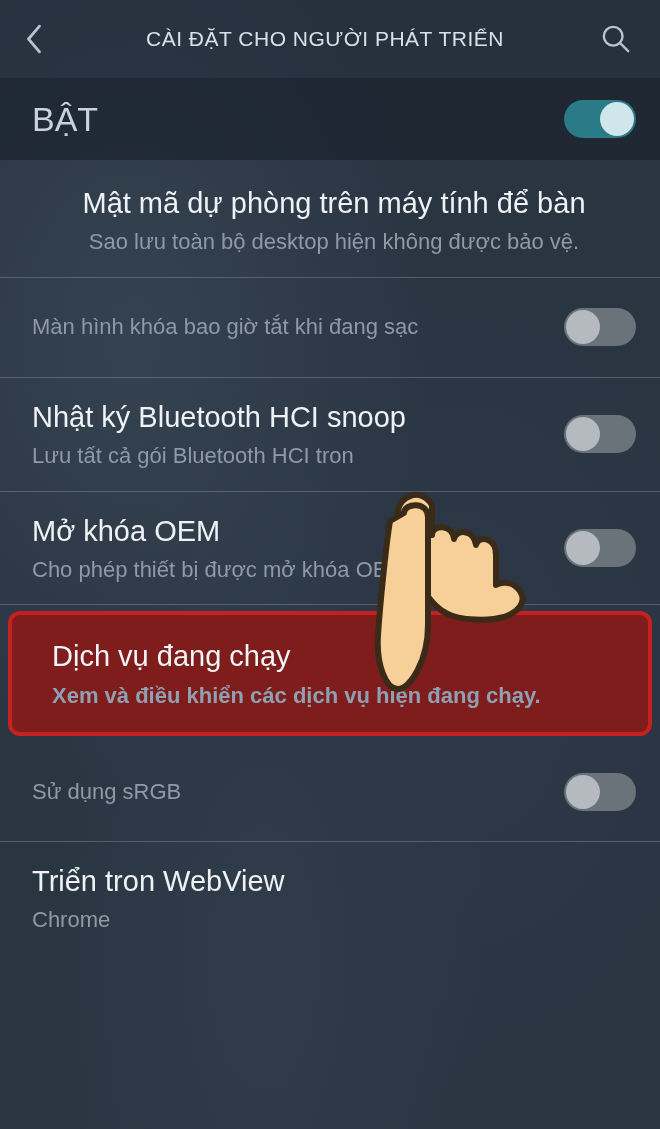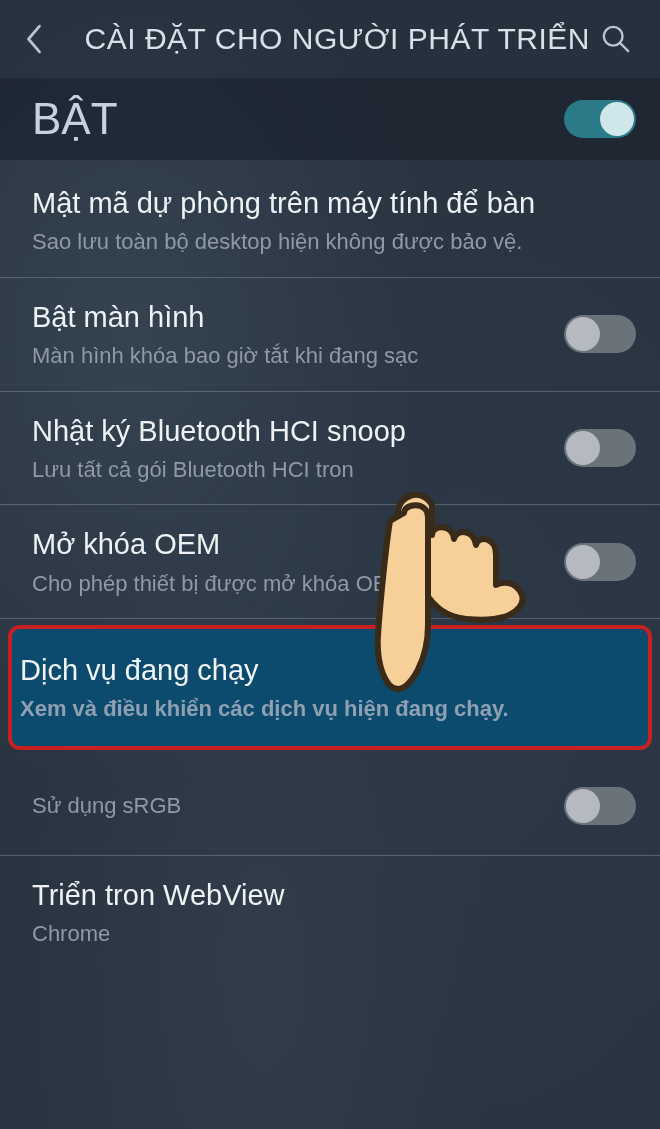--- a/index.html
+++ b/index.html
@@ -22,41 +22,41 @@
       background: rgba(30,40,52,.3);
     }
     .back-btn {
       width: 52px; height: 52px;
       display: flex; align-items: center; justify-content: center;
       color: #b8c4d0;
     }
     .back-btn svg { width: 22px; height: 34px; }
     .hdr-title {
       flex: 1;
-      text-align: right;
-      font-size: 30px;
+      text-align: center;
+      font-size: 21px;
       letter-spacing: .5px;
       color: #d8e0e8;
       white-space: nowrap;
     }
     .search-btn {
       width: 52px; height: 52px;
       display: flex; align-items: center; justify-content: center;
       color: #b8c4d0;
     }
     .search-btn svg { width: 30px; height: 30px; }
 
     .master-row {
       height: 82px;
       display: flex; align-items: center;
       padding: 0 24px 0 32px;
       background: rgba(20,28,38,.55);
     }
     .master-label {
-      font-size: 44px;
+      font-size: 34px;
       color: #c8d2dc;
       flex: 1;
     }
 
     .toggle {
       width: 72px; height: 38px;
       border-radius: 19px;
       position: relative;
       flex-shrink: 0;
     }
@@ -72,39 +72,39 @@
 
     .list { padding-top: 4px; }
     .item {
       padding: 20px 24px 20px 32px;
       display: flex;
       align-items: center;
       gap: 16px;
       border-bottom: 1px solid rgba(160,172,184,.35);
       min-height: 100px;
     }
-    .item:first-child { border-top: none; }
+    .item:first-child { border-top: none; text-align: center; }
     .item-text { flex: 1; min-width: 0; }
     .item-title {
       font-size: 29px;
       color: #eef2f5;
       line-height: 1.35;
       margin-bottom: 4px;
     }
     .item-sub {
       font-size: 22px;
       color: #8e9aa6;
       line-height: 1.35;
     }
     .item.highlight {
-      background: #0c4a6e;
+      background: #7f1d1d;
       border: 4px solid #c62020;
       border-radius: 12px;
       margin: 6px 8px;
-      padding: 22px 8px;
+      padding: 22px 40px;
     }
     .item.highlight .item-title { color: #f2f5f8; }
     .item.highlight .item-sub { color: #8fa0b2; font-weight: bold; }
 
     .hand {
       position: absolute;
       left: 340px;
       top: 465px;
       width: 200px;
       height: 240px;
@@ -141,21 +141,20 @@
 
   <div class="item">
     <div class="item-text">
       <div class="item-title">Mật mã dự phòng trên máy tính để bàn</div>
       <div class="item-sub">Sao lưu toàn bộ desktop hiện không được bảo vệ.</div>
     </div>
   </div>
 
   <div class="item">
     <div class="item-text">
-      <div class="item-title">Bật màn hình</div>
       <div class="item-sub">Màn hình khóa bao giờ tắt khi đang sạc</div>
     </div>
     <div class="toggle off">
         <div class="knob"></div>
       </div>
   </div>
 
   <div class="item">
     <div class="item-text">
       <div class="item-title">Nhật ký Bluetooth HCI snoop</div>

